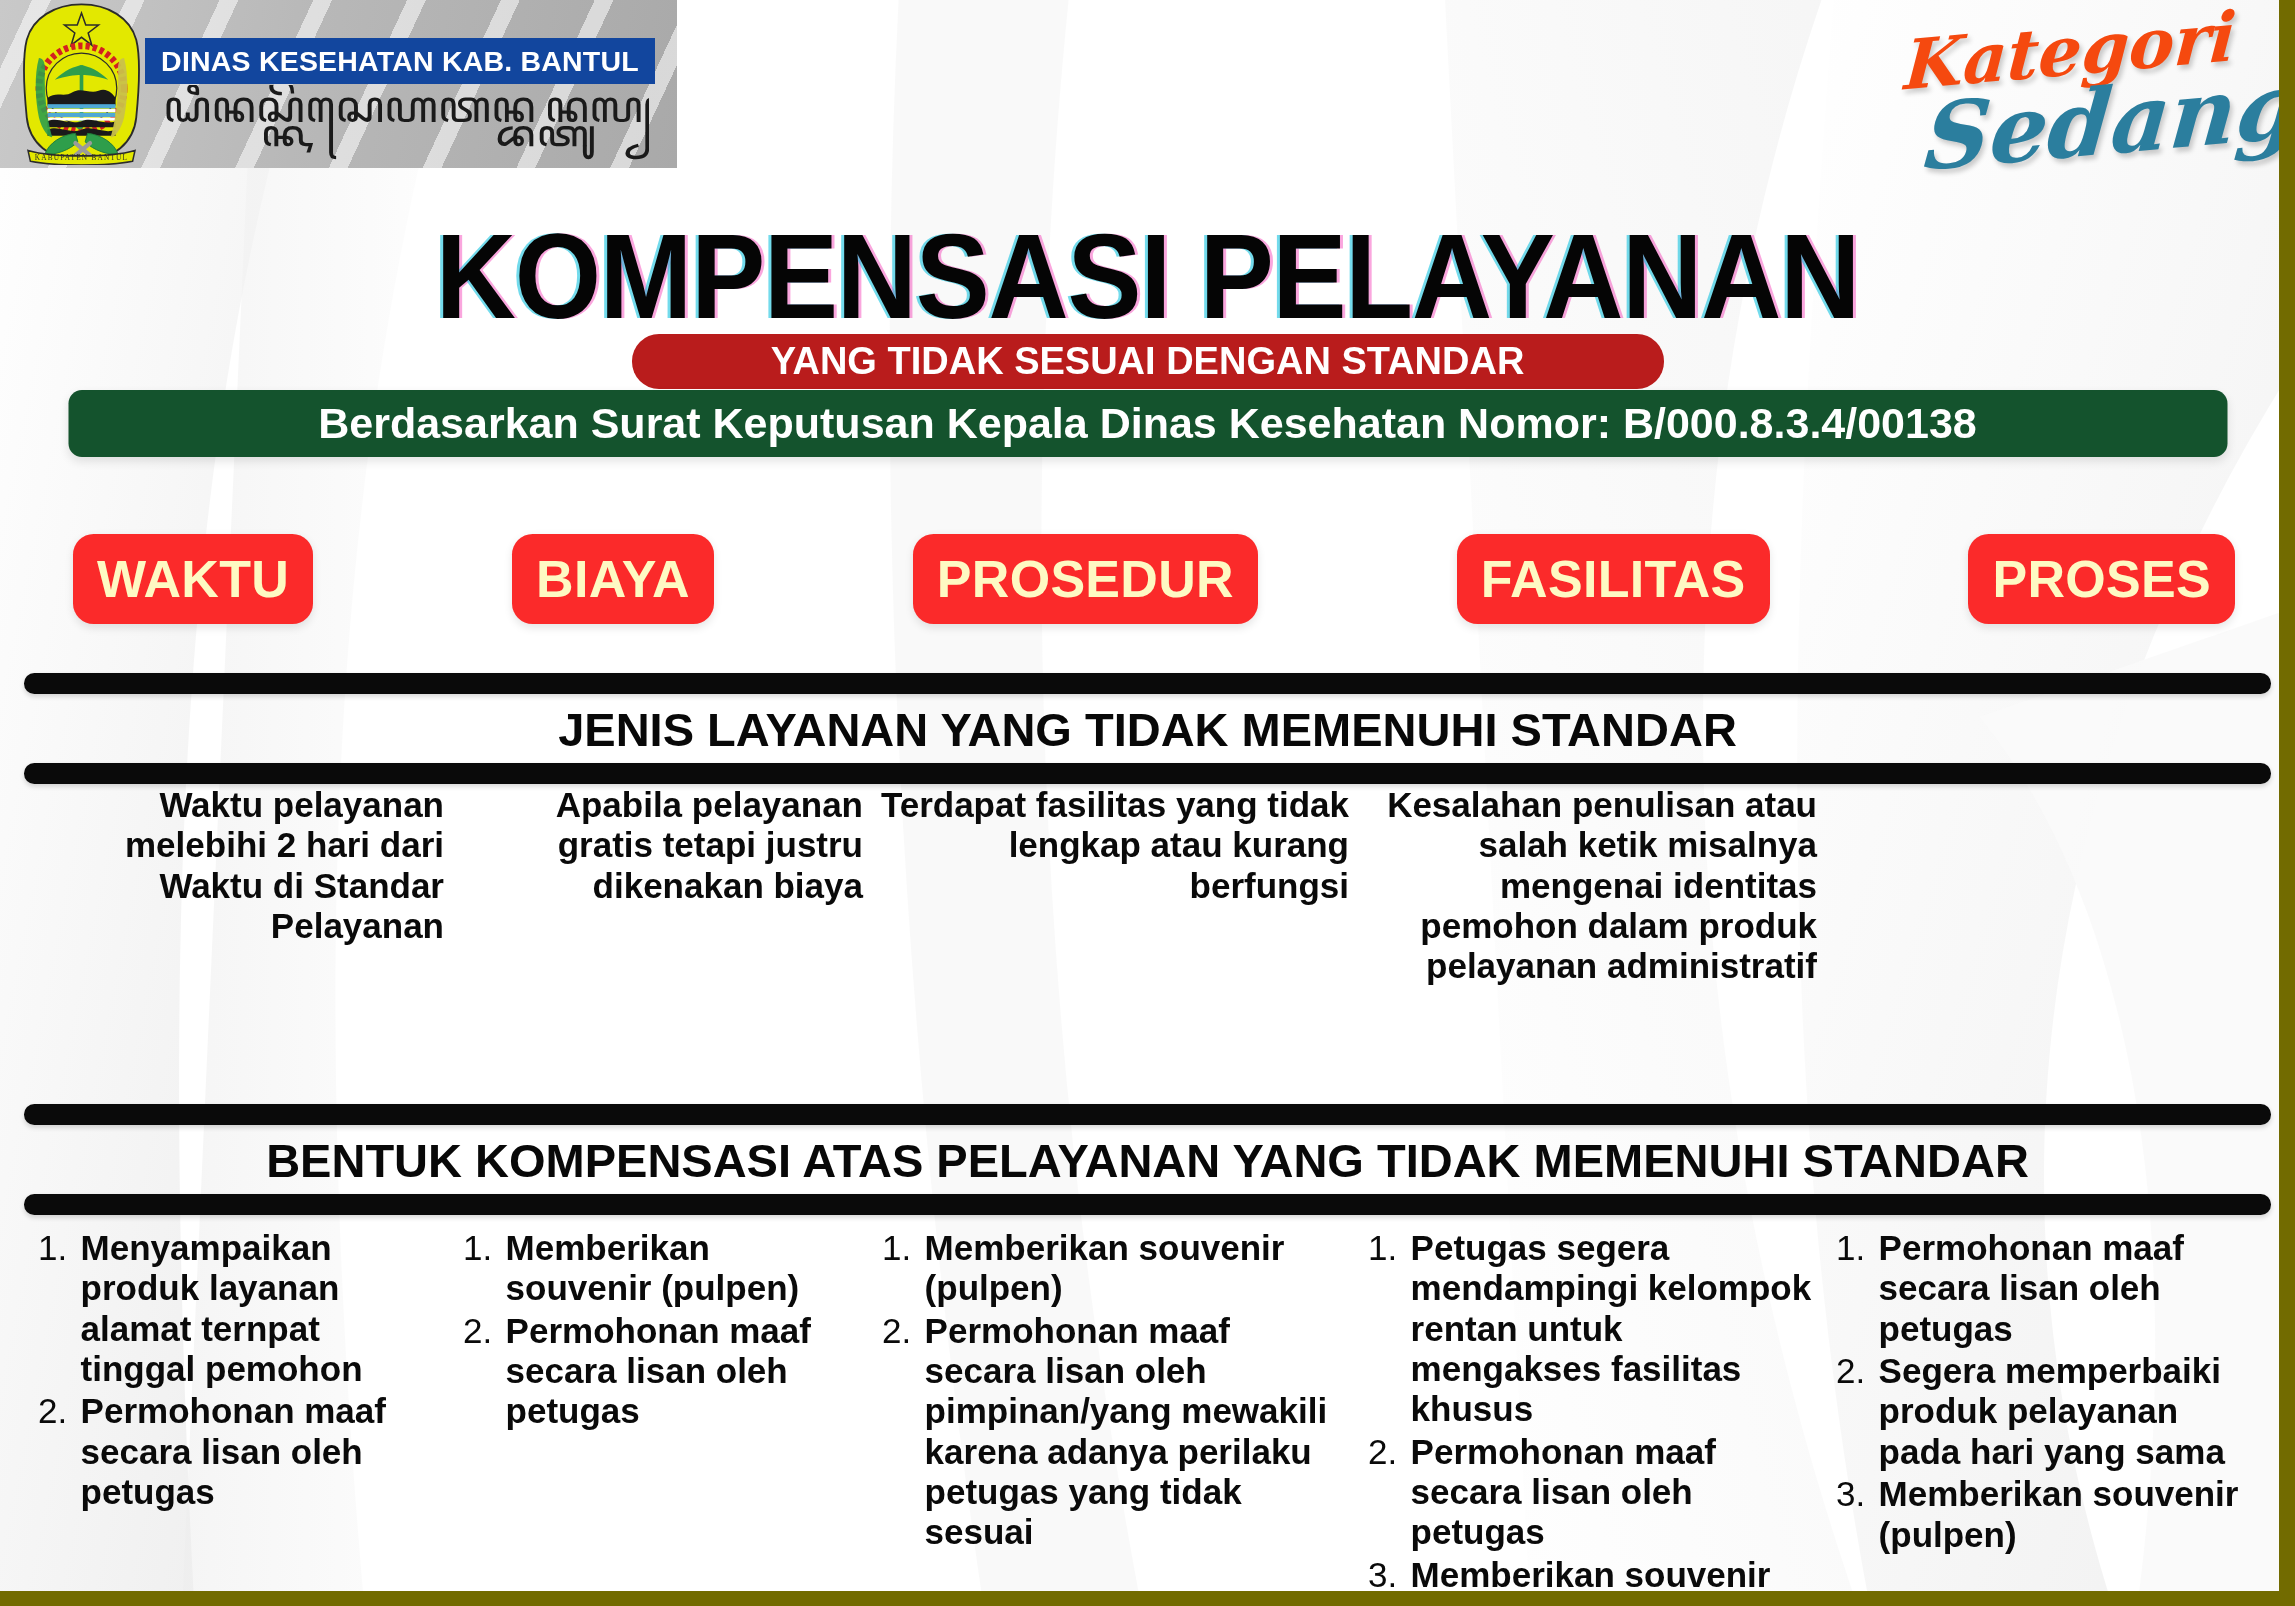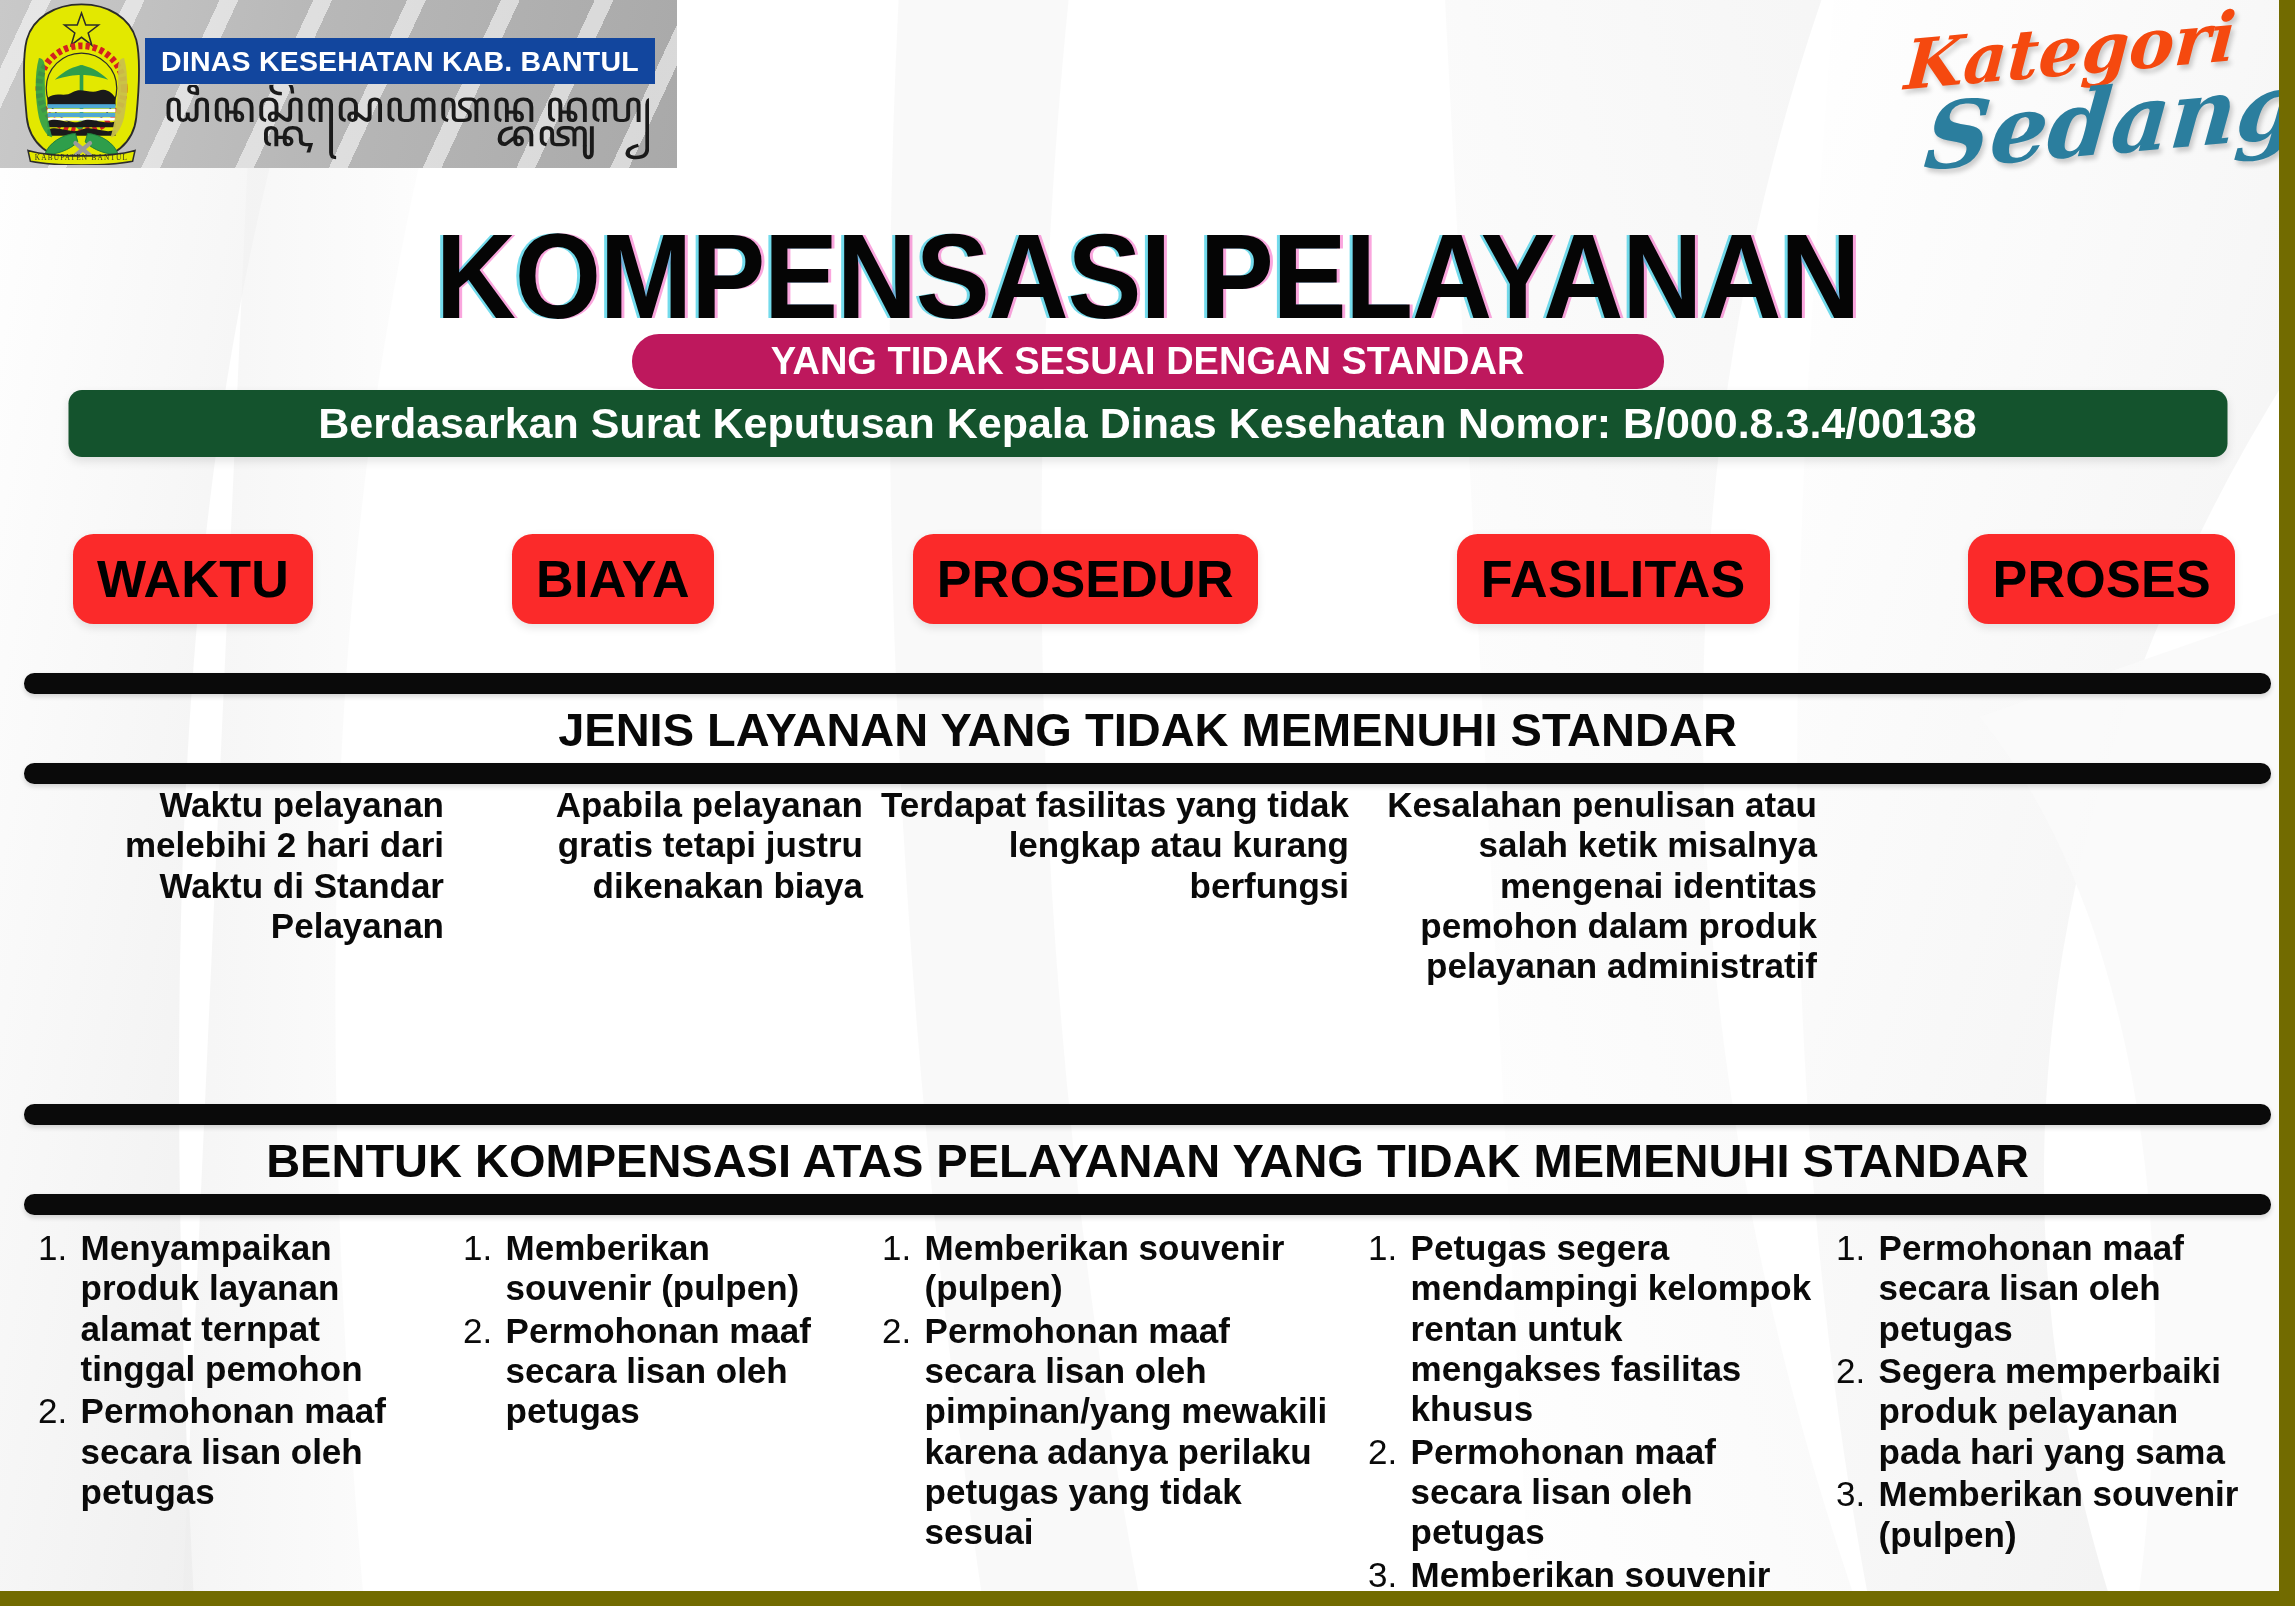--- a/index.html
+++ b/index.html
@@ -144,21 +144,21 @@
        3px 0 0 rgba(240,0,160,0.35);
   }
 
   
   .banner-sub {
     position: absolute;
     left: 50%;
     transform: translateX(-50%);
     top: 334px;
     width: 1032px; height: 55px;
-    background: #be185d;
+    background: #b91c1c;
     border-radius: 27px;
     display: flex;
     align-items: center;
     justify-content: center;
     z-index: 23;
   }
   .banner-sub span {
     color: #ffffff;
     font-size: 38px;
     font-weight: bold;
@@ -199,21 +199,21 @@
     background: #FB2A2A;
     border-radius: 20.6px;
     height: 90px;
     display: flex;
     align-items: center;
     justify-content: center;
     padding: 0 24px;
     box-shadow: 0 3.6px 8.5px rgba(0,0,0,0.10);
   }
   .pill span {
-    color: #000000;
+    color: #fef9c3;
     font-size: 52px;
     font-weight: bold;
     letter-spacing: 0.3px;
     white-space: nowrap;
   }
 
   
   .section-head {
     position: absolute;
     left: 24px;

